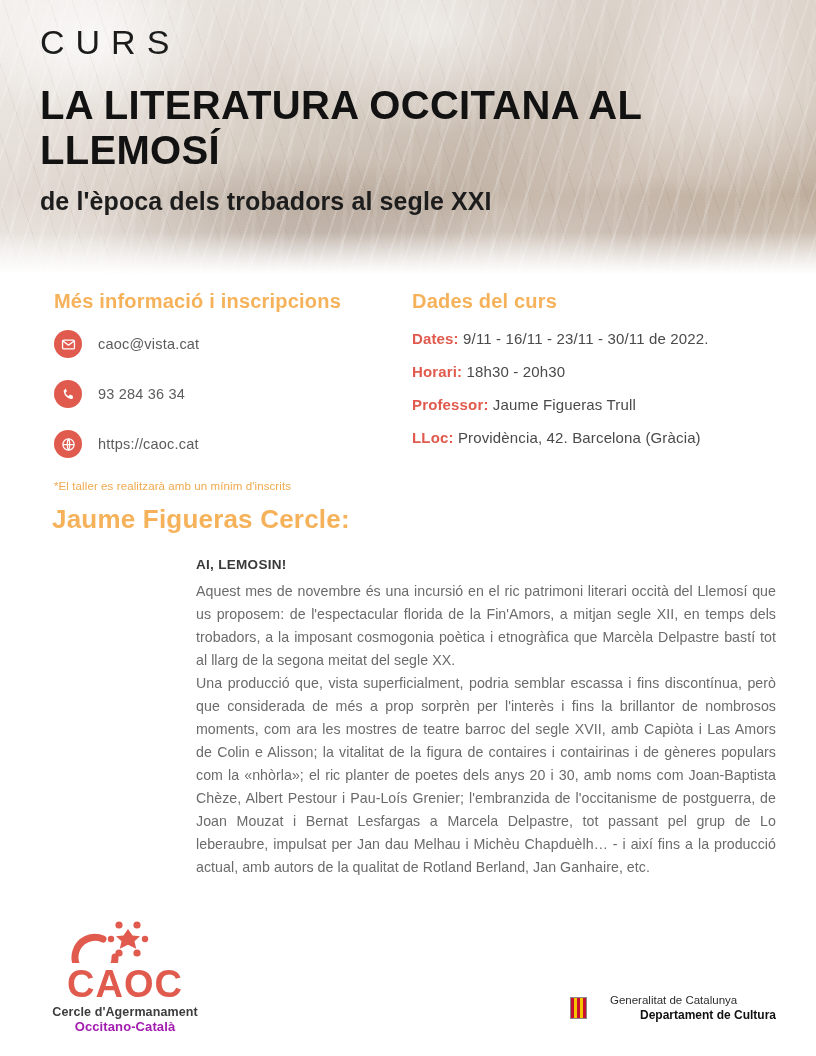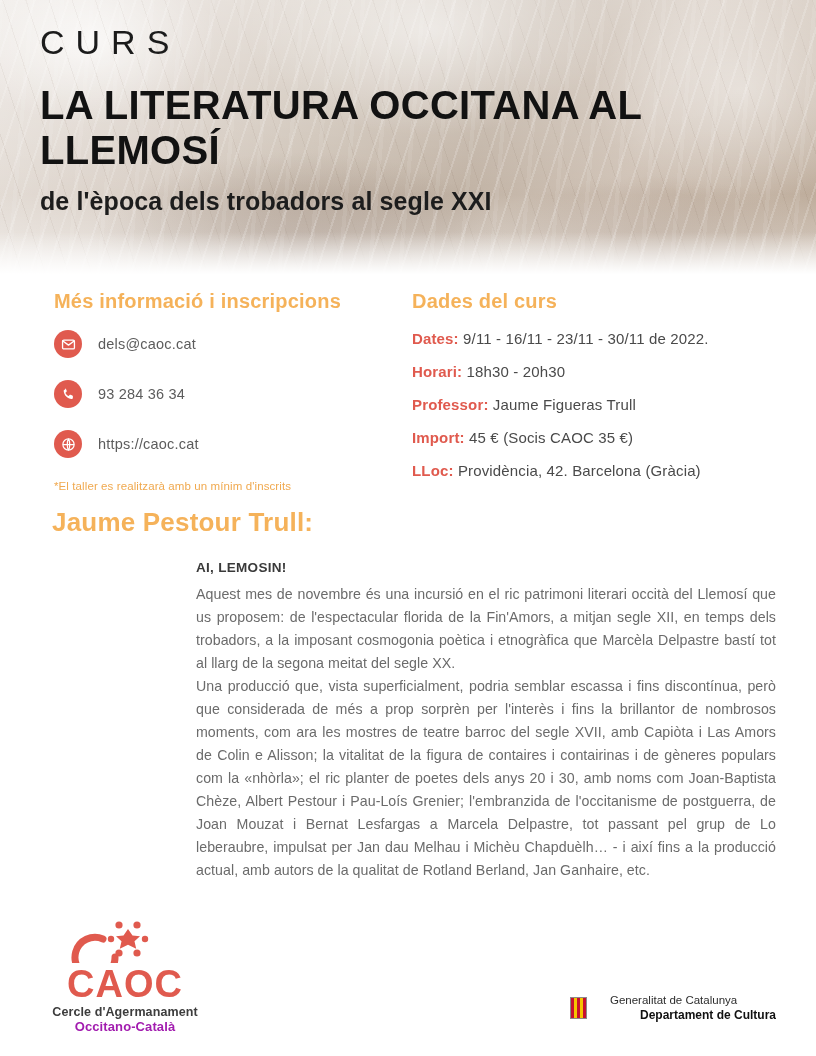--- a/index.html
+++ b/index.html
@@ -249,21 +249,21 @@
     <h2 class="section">Més informació i inscripcions</h2>
 
     <ul class="contact-list">
       <li class="contact-row">
         <span class="cbadge">
           <svg width="15" height="15" viewBox="0 0 24 24" fill="none" stroke="#ffffff" stroke-width="2.1" stroke-linecap="round" stroke-linejoin="round">
             <rect x="2.5" y="5" width="19" height="14" rx="2"></rect>
             <path d="M3 6.5l9 6.5 9-6.5"></path>
           </svg>
         </span>
-        <span class="contact-text">dels@caoc.cat</span>
+        <span class="contact-text">caoc@vista.cat</span>
       </li>
 
       <li class="contact-row">
         <span class="cbadge">
           <svg width="15" height="15" viewBox="0 0 24 24" fill="#ffffff">
             <path d="M6.6 2.5c.7 0 1.3.4 1.5 1l1 2.6c.2.6 0 1.3-.5 1.7l-1.2 1c-.2.2-.3.5-.2.8.9 2.1 2.6 3.8 4.7 4.7.3.1.6 0 .8-.2l1-1.2c.4-.5 1.1-.7 1.7-.5l2.6 1c.6.2 1 .8 1 1.5v2.3c0 1.1-.9 2-2 2C10.6 19.2 4.8 13.4 4.3 6.5c-.1-1.1.8-2 1.9-2h.4z"></path>
           </svg>
         </span>
         <span class="contact-text">93 284 36 34</span>
       </li>
@@ -292,32 +292,28 @@
       </div>
       <div class="dl-row">
         <b>Horari:</b>
         <span>18h30 - 20h30</span>
       </div>
       <div class="dl-row">
         <b>Professor:</b>
         <span>Jaume Figueras Trull</span>
       </div>
       <div class="dl-row">
-        <b>Import:</b>
-        <span>45 € (Socis CAOC 35 €)</span>
-      </div>
-      <div class="dl-row">
         <b>LLoc:</b>
         <span>Providència, 42. Barcelona (Gràcia)</span>
       </div>
     </div>
   </div>
 </div>
 
-<div class="speaker">Jaume Pestour Trull:</div>
+<div class="speaker">Jaume Figueras Cercle:</div>
 
 <div class="body-wrap">
   <div class="body-head">AI, LEMOSIN!</div>
   <p>Aquest mes de novembre és una incursió en el ric patrimoni literari occità del Llemosí que us proposem: de l'espectacular florida de la Fin'Amors, a mitjan segle XII, en temps dels trobadors, a la imposant cosmogonia poètica i etnogràfica que Marcèla Delpastre bastí tot al llarg de la segona meitat del segle XX.</p>
   <p>Una producció que, vista superficialment, podria semblar escassa i fins discontínua, però que considerada de més a prop sorprèn per l'interès i fins la brillantor de nombrosos moments, com ara les mostres de teatre barroc del segle XVII, amb Capiòta i Las Amors de Colin e Alisson; la vitalitat de la figura de contaires i contairinas i de gèneres populars com la «nhòrla»; el ric planter de poetes dels anys 20 i 30, amb noms com Joan-Baptista Chèze, Albert Pestour i Pau-Loís Grenier; l'embranzida de l'occitanisme de postguerra, de Joan Mouzat i Bernat Lesfargas a Marcela Delpastre, tot passant pel grup de Lo leberaubre, impulsat per Jan dau Melhau i Michèu Chapduèlh… - i així fins a la producció actual, amb autors de la qualitat de Rotland Berland, Jan Ganhaire, etc.</p>
 </div>
 
 <div class="footer">
 
   <div class="logo-caoc">

